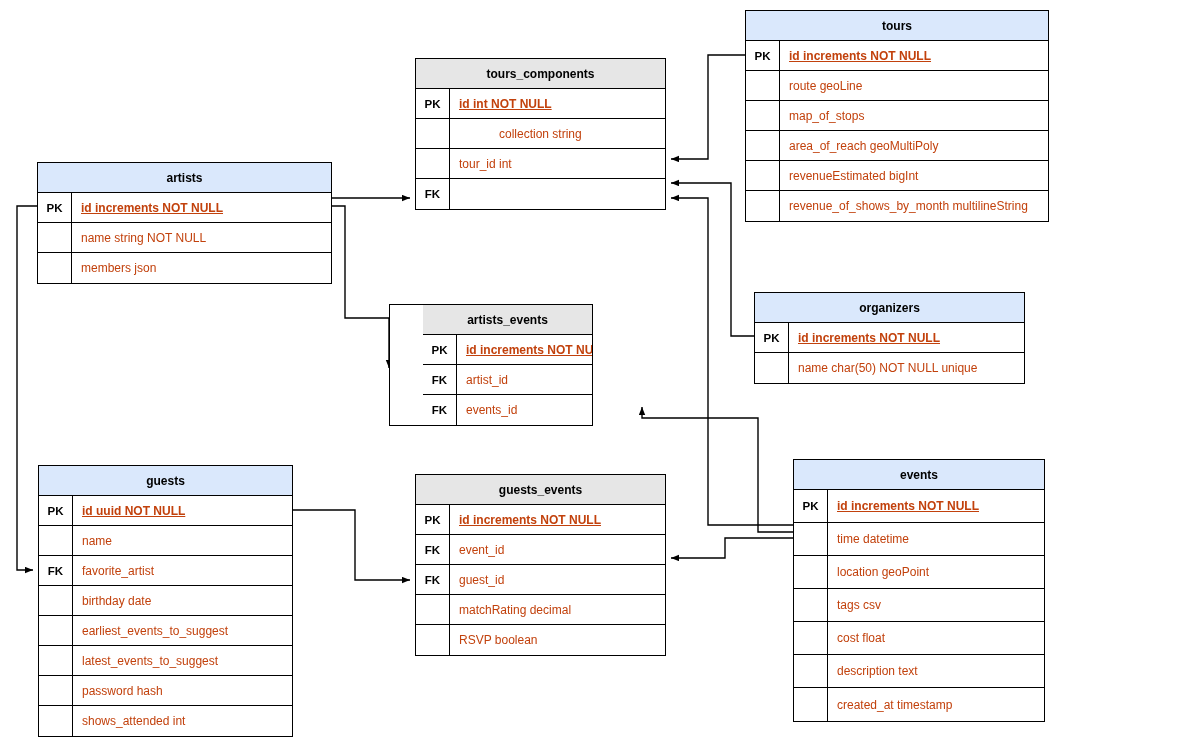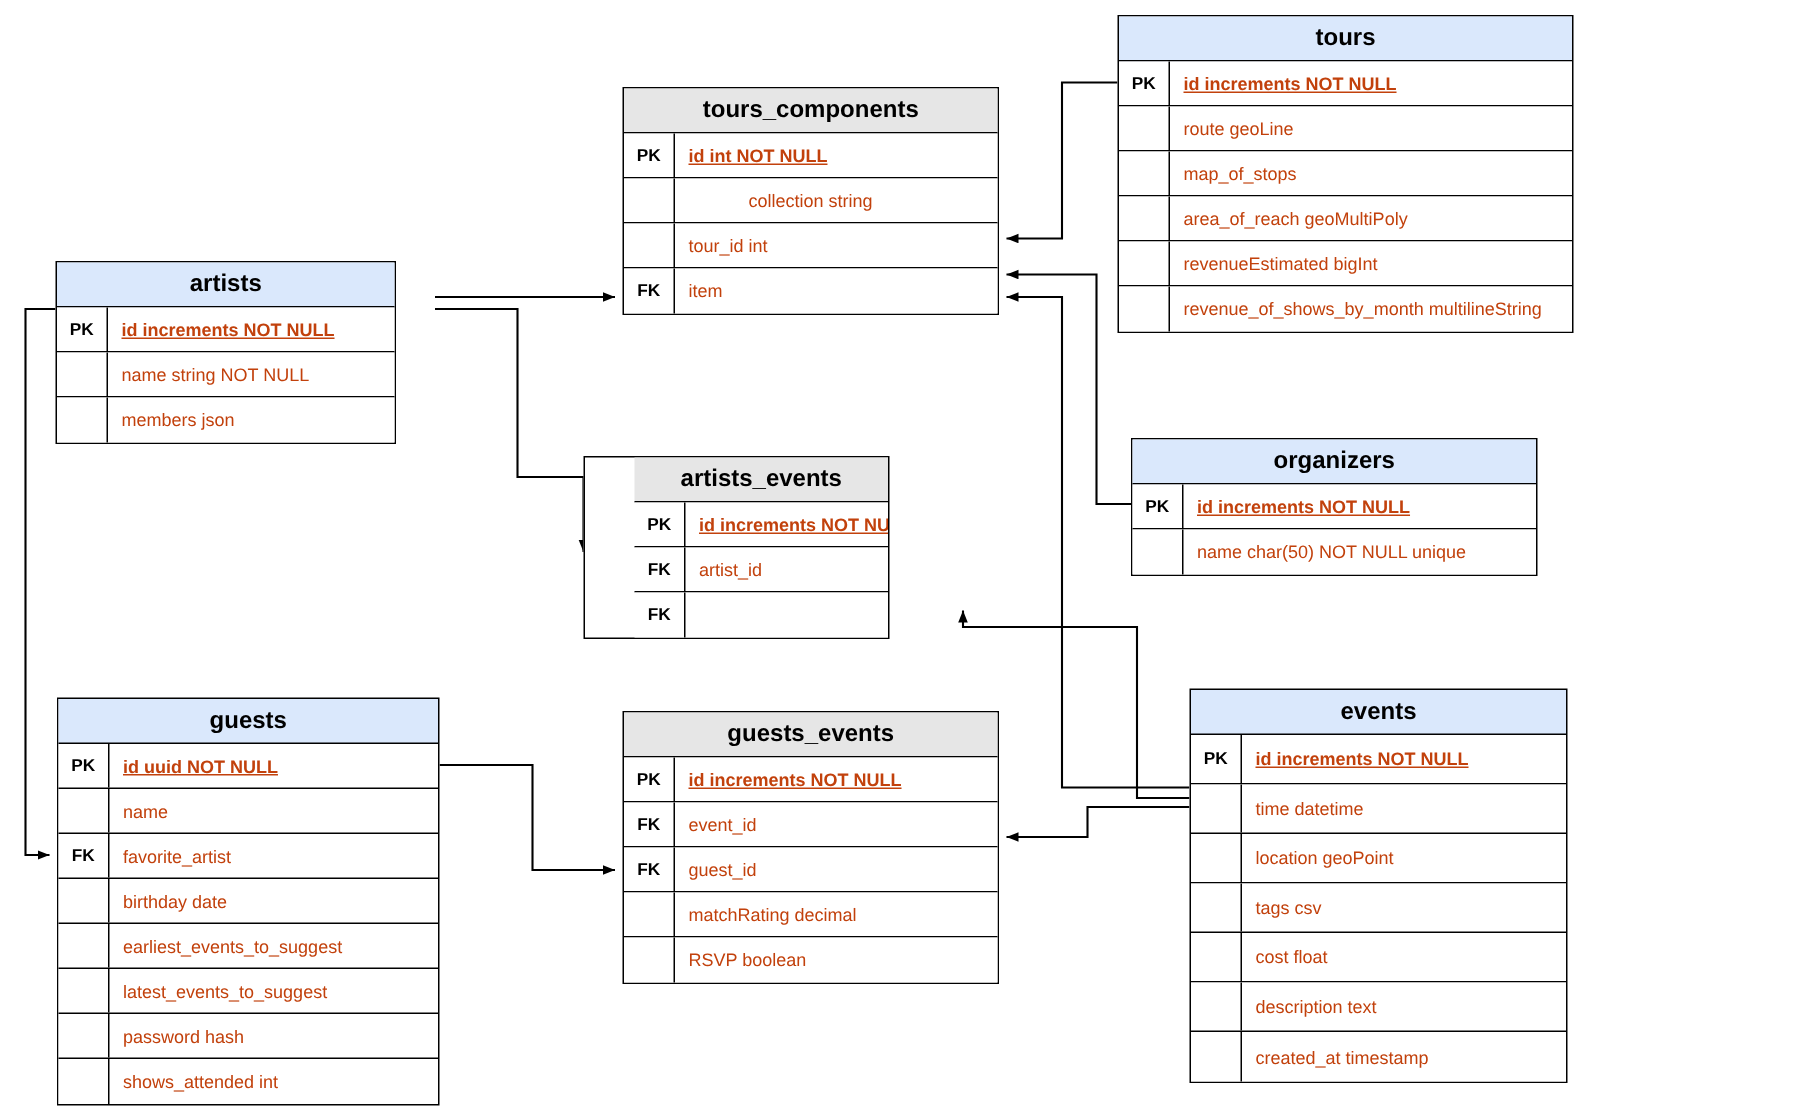--- a/index.html
+++ b/index.html
@@ -30,21 +30,21 @@
     position: absolute;
     border: 1px solid #000000;
     background: #ffffff;
     box-sizing: border-box;
     z-index: 2;
   }
   .entity-title {
     height: 30px;
     line-height: 30px;
     text-align: center;
-    font-size: 16px;
+    font-size: 12px;
     font-weight: bold;
     color: #000000;
     border-bottom: 1px solid #000000;
     box-sizing: border-box;
     background: #dae8fc;
     white-space: nowrap;
     overflow: hidden;
   }
   .entity.gray > .entity-title {
     background: #e6e6e6;
@@ -150,24 +150,23 @@
         <div class="row" style="height: 30px; gap: 40px;">
           <div class="key-cell"></div>
           <div class="attr-cell">collection string</div>
         </div>
         <div class="row" style="height: 30px;">
           <div class="key-cell"></div>
           <div class="attr-cell">tour_id int</div>
         </div>
         <div class="row" style="height: 30px;">
           <div class="key-cell">FK</div>
-          <div class="attr-cell">item</div>
-        </div>
-      </div>
-      <div class="entity" style="left: 37px; top: 162px; width: 227px; margin-top: 12px;">
+        </div>
+      </div>
+      <div class="entity" style="left: 37px; top: 162px; width: 295px;">
         <div class="entity-title">artists</div>
         <div class="row pk" style="height: 30px;">
           <div class="key-cell">PK</div>
           <div class="attr-cell">id increments NOT NULL</div>
         </div>
         <div class="row" style="height: 30px;">
           <div class="key-cell"></div>
           <div class="attr-cell">name string NOT NULL</div>
         </div>
         <div class="row" style="height: 30px;">
@@ -180,20 +179,21 @@
         <div class="row pk" style="height: 30px;">
           <div class="key-cell">PK</div>
           <div class="attr-cell">id increments NOT NULL</div>
         </div>
         <div class="row" style="height: 30px;">
           <div class="key-cell">FK</div>
           <div class="attr-cell">artist_id</div>
         </div>
         <div class="row" style="height: 30px;">
           <div class="key-cell">FK</div>
+          <div class="attr-cell">events_id</div>
         </div>
       </div>
       <div class="entity" style="left: 754px; top: 292px; width: 271px;">
         <div class="entity-title">organizers</div>
         <div class="row pk" style="height: 30px;">
           <div class="key-cell">PK</div>
           <div class="attr-cell">id increments NOT NULL</div>
         </div>
         <div class="row" style="height: 30px;">
           <div class="key-cell"></div>

